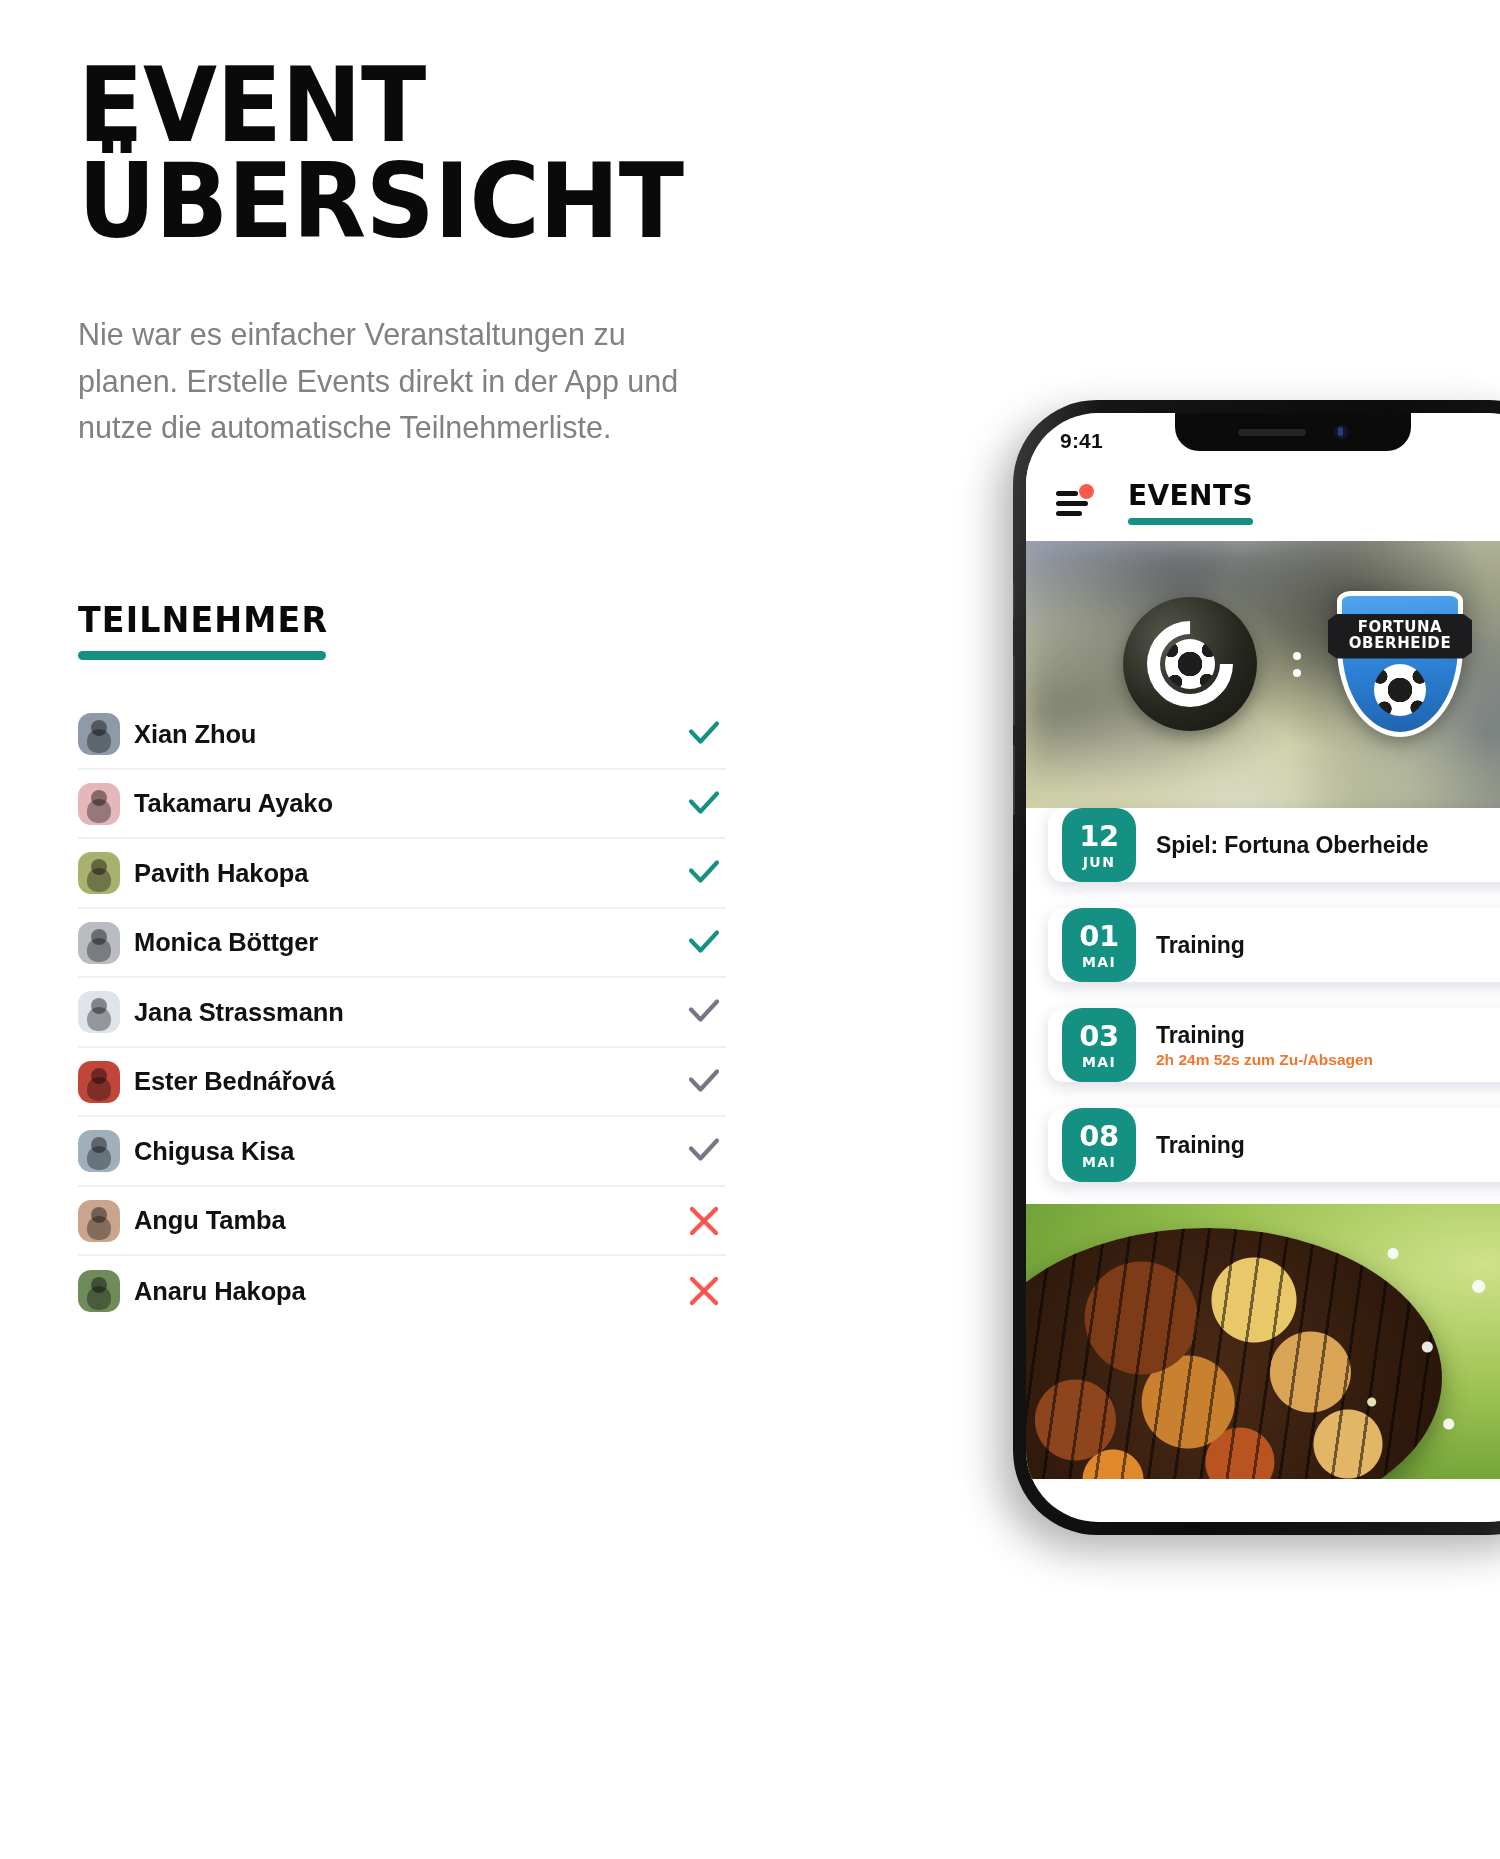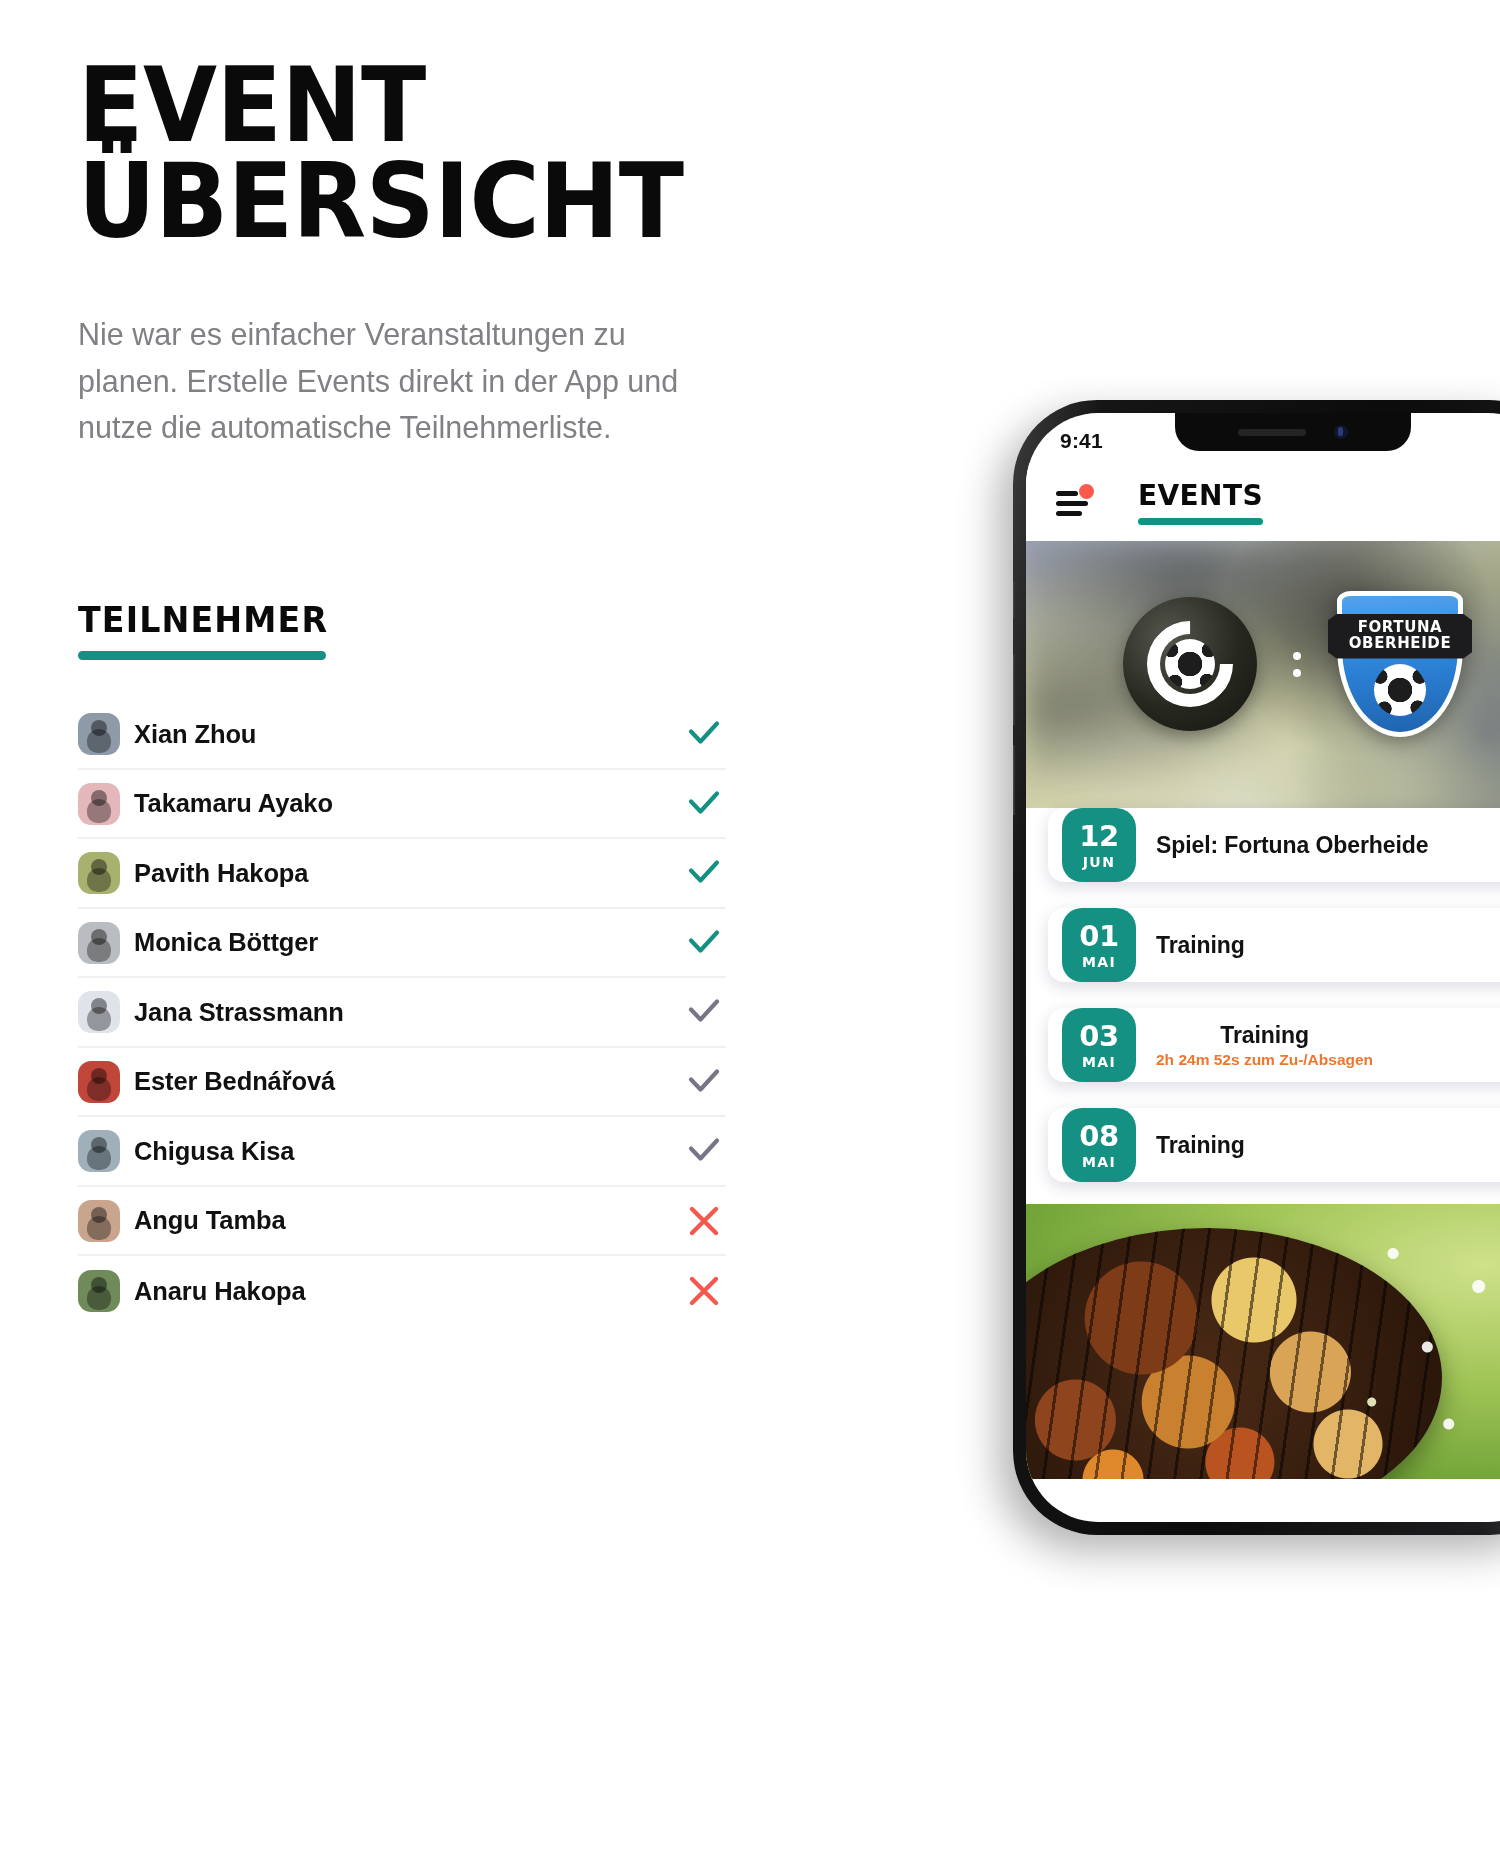--- a/index.html
+++ b/index.html
@@ -222,21 +222,21 @@
   .menu-icon i:nth-child(1) { top: 3px;  width: 22px; }
   .menu-icon i:nth-child(2) { top: 13px; width: 32px; }
   .menu-icon i:nth-child(3) { top: 23px; width: 26px; }
   .menu-dot {
     position: absolute;
     right: -4px; top: -4px;
     width: 15px; height: 15px;
     border-radius: 50%;
     background: #fa5a4b;
   }
-  .appbar-title-wrap { margin-left: 48px; }
+  .appbar-title-wrap { margin-left: 38px; }
   .appbar-title {
     font-family: "DejaVu Sans", sans-serif;
     font-weight: 700;
     font-size: 28px;
     letter-spacing: 0.4px;
     color: #0a0a0a;
     text-transform: uppercase;
   }
   .appbar-rule {
     margin-top: 6px;
@@ -392,21 +392,20 @@
     line-height: 1;
     margin-top: 4px;
   }
   .ecard-text { margin-left: 20px; padding-right: 12px; }
   .ecard-title {
     font-size: 23px;
     font-weight: 700;
     color: #121212;
     letter-spacing: -0.1px;
     white-space: nowrap;
-    text-align: center;
   }
   .ecard-sub {
     margin-top: 2px;
     font-size: 15.5px;
     font-weight: 700;
     color: #f0762c;
     white-space: nowrap;
   }
 
   

